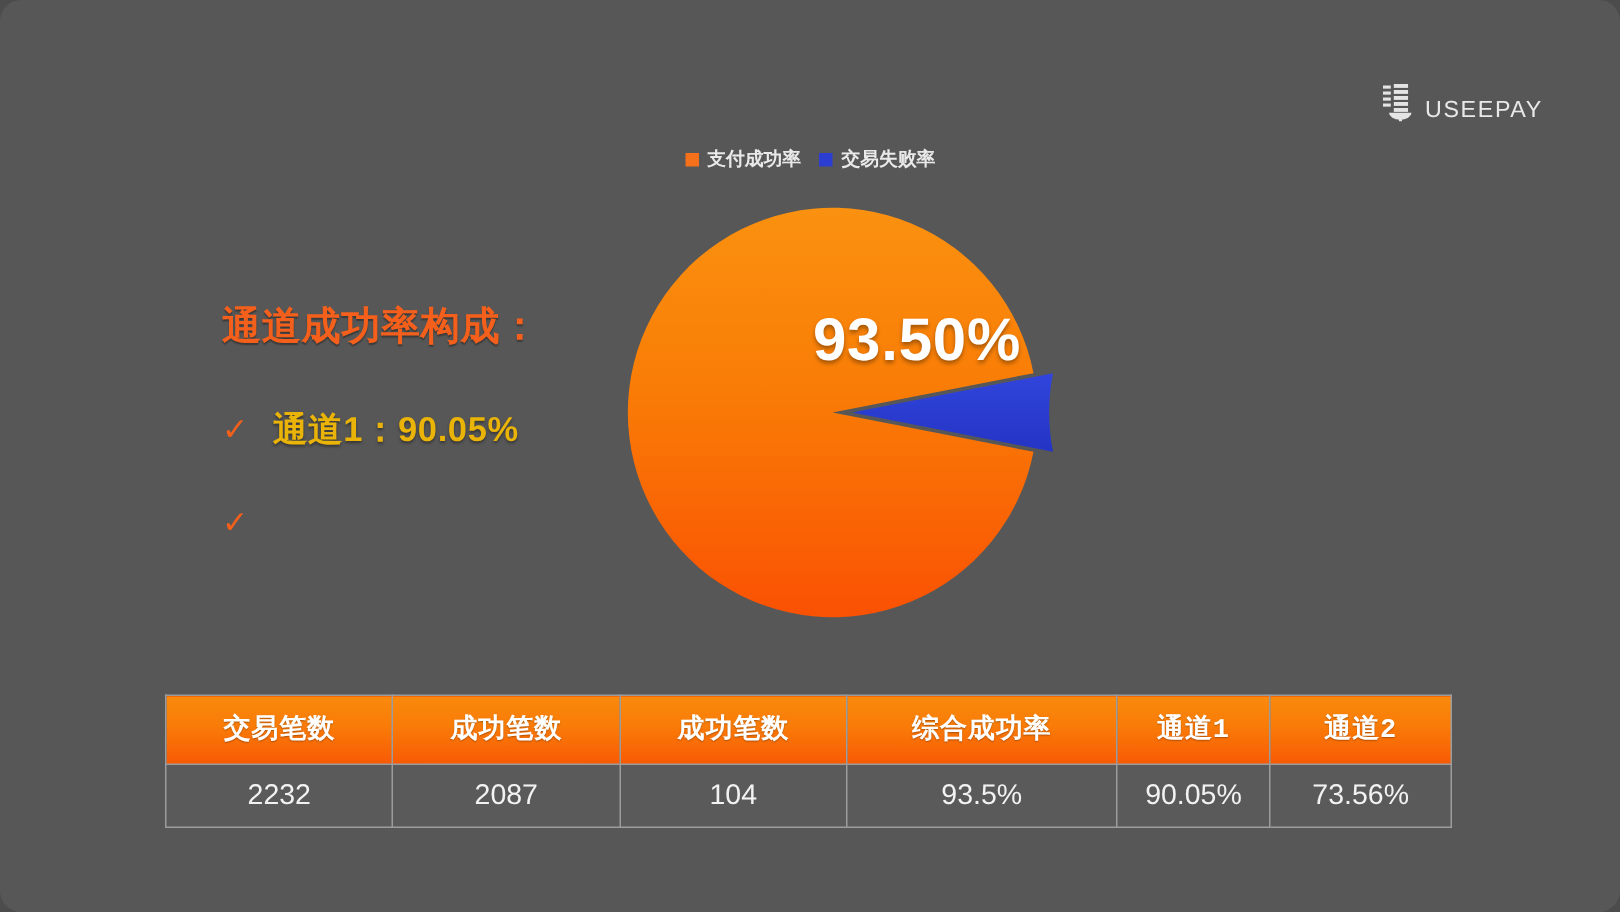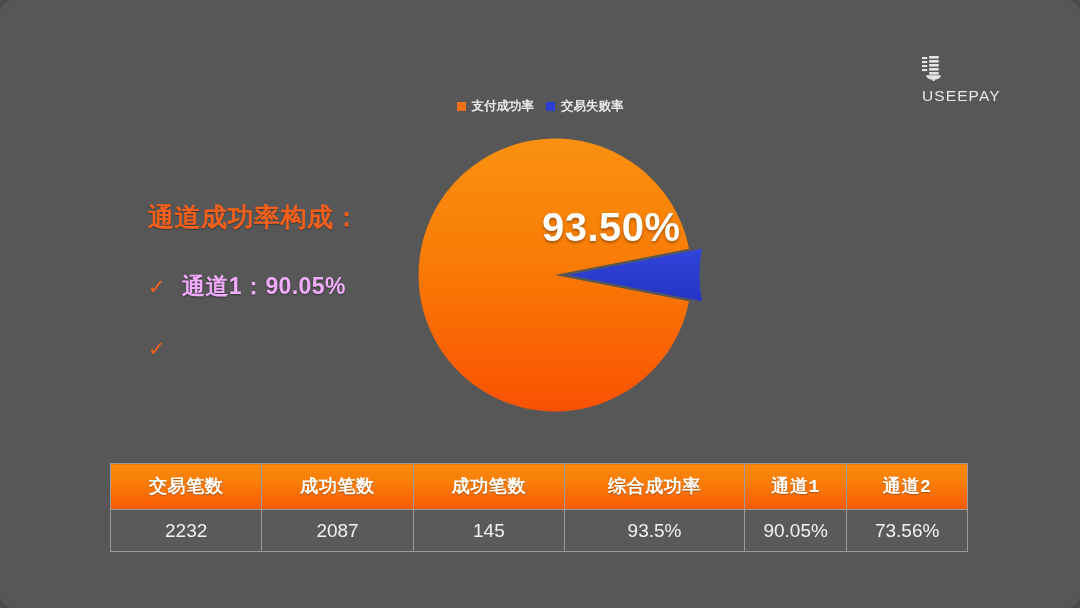--- a/index.html
+++ b/index.html
@@ -20,23 +20,22 @@
     border-radius: 14px;
     overflow: hidden;
   }
 
   
   #logo {
     position: absolute;
     top: 56px;
     left: 922px;
     display: flex;
-    align-items: flex-start;
+    align-items: flex-end;
     gap: 7px;
-    flex-direction: column;
   }
   #logo-mark {
     width: 21px;
     height: 25px;
     display: block;
   }
   #logo-text {
     color: #e8e8e8;
     font-size: 15.5px;
     letter-spacing: 1.1px;
@@ -100,21 +99,21 @@
   }
   .bullet-check {
     color: #f4601b;
     font-size: 21px;
     font-weight: 700;
     line-height: 1;
     width: 20px;
     flex: none;
   }
   .bullet-text {
-    color: #f0abfc;
+    color: #eab308;
     font-size: 23px;
     font-weight: 700;
     letter-spacing: 0.4px;
     text-shadow: 0 1px 2px rgba(0,0,0,0.4);
   }
 
   
   #pie-wrap {
     position: absolute;
     left: 405px;
@@ -270,21 +269,21 @@
         <th>成功笔数</th>
         <th>综合成功率</th>
         <th>通道1</th>
         <th>通道2</th>
       </tr>
     </thead>
     <tbody>
       <tr>
         <td>2232</td>
         <td>2087</td>
-        <td>145</td>
+        <td>104</td>
         <td>93.5%</td>
         <td>90.05%</td>
         <td>73.56%</td>
       </tr>
     </tbody>
   </table>
 
 </div>
 
 </body></html>

